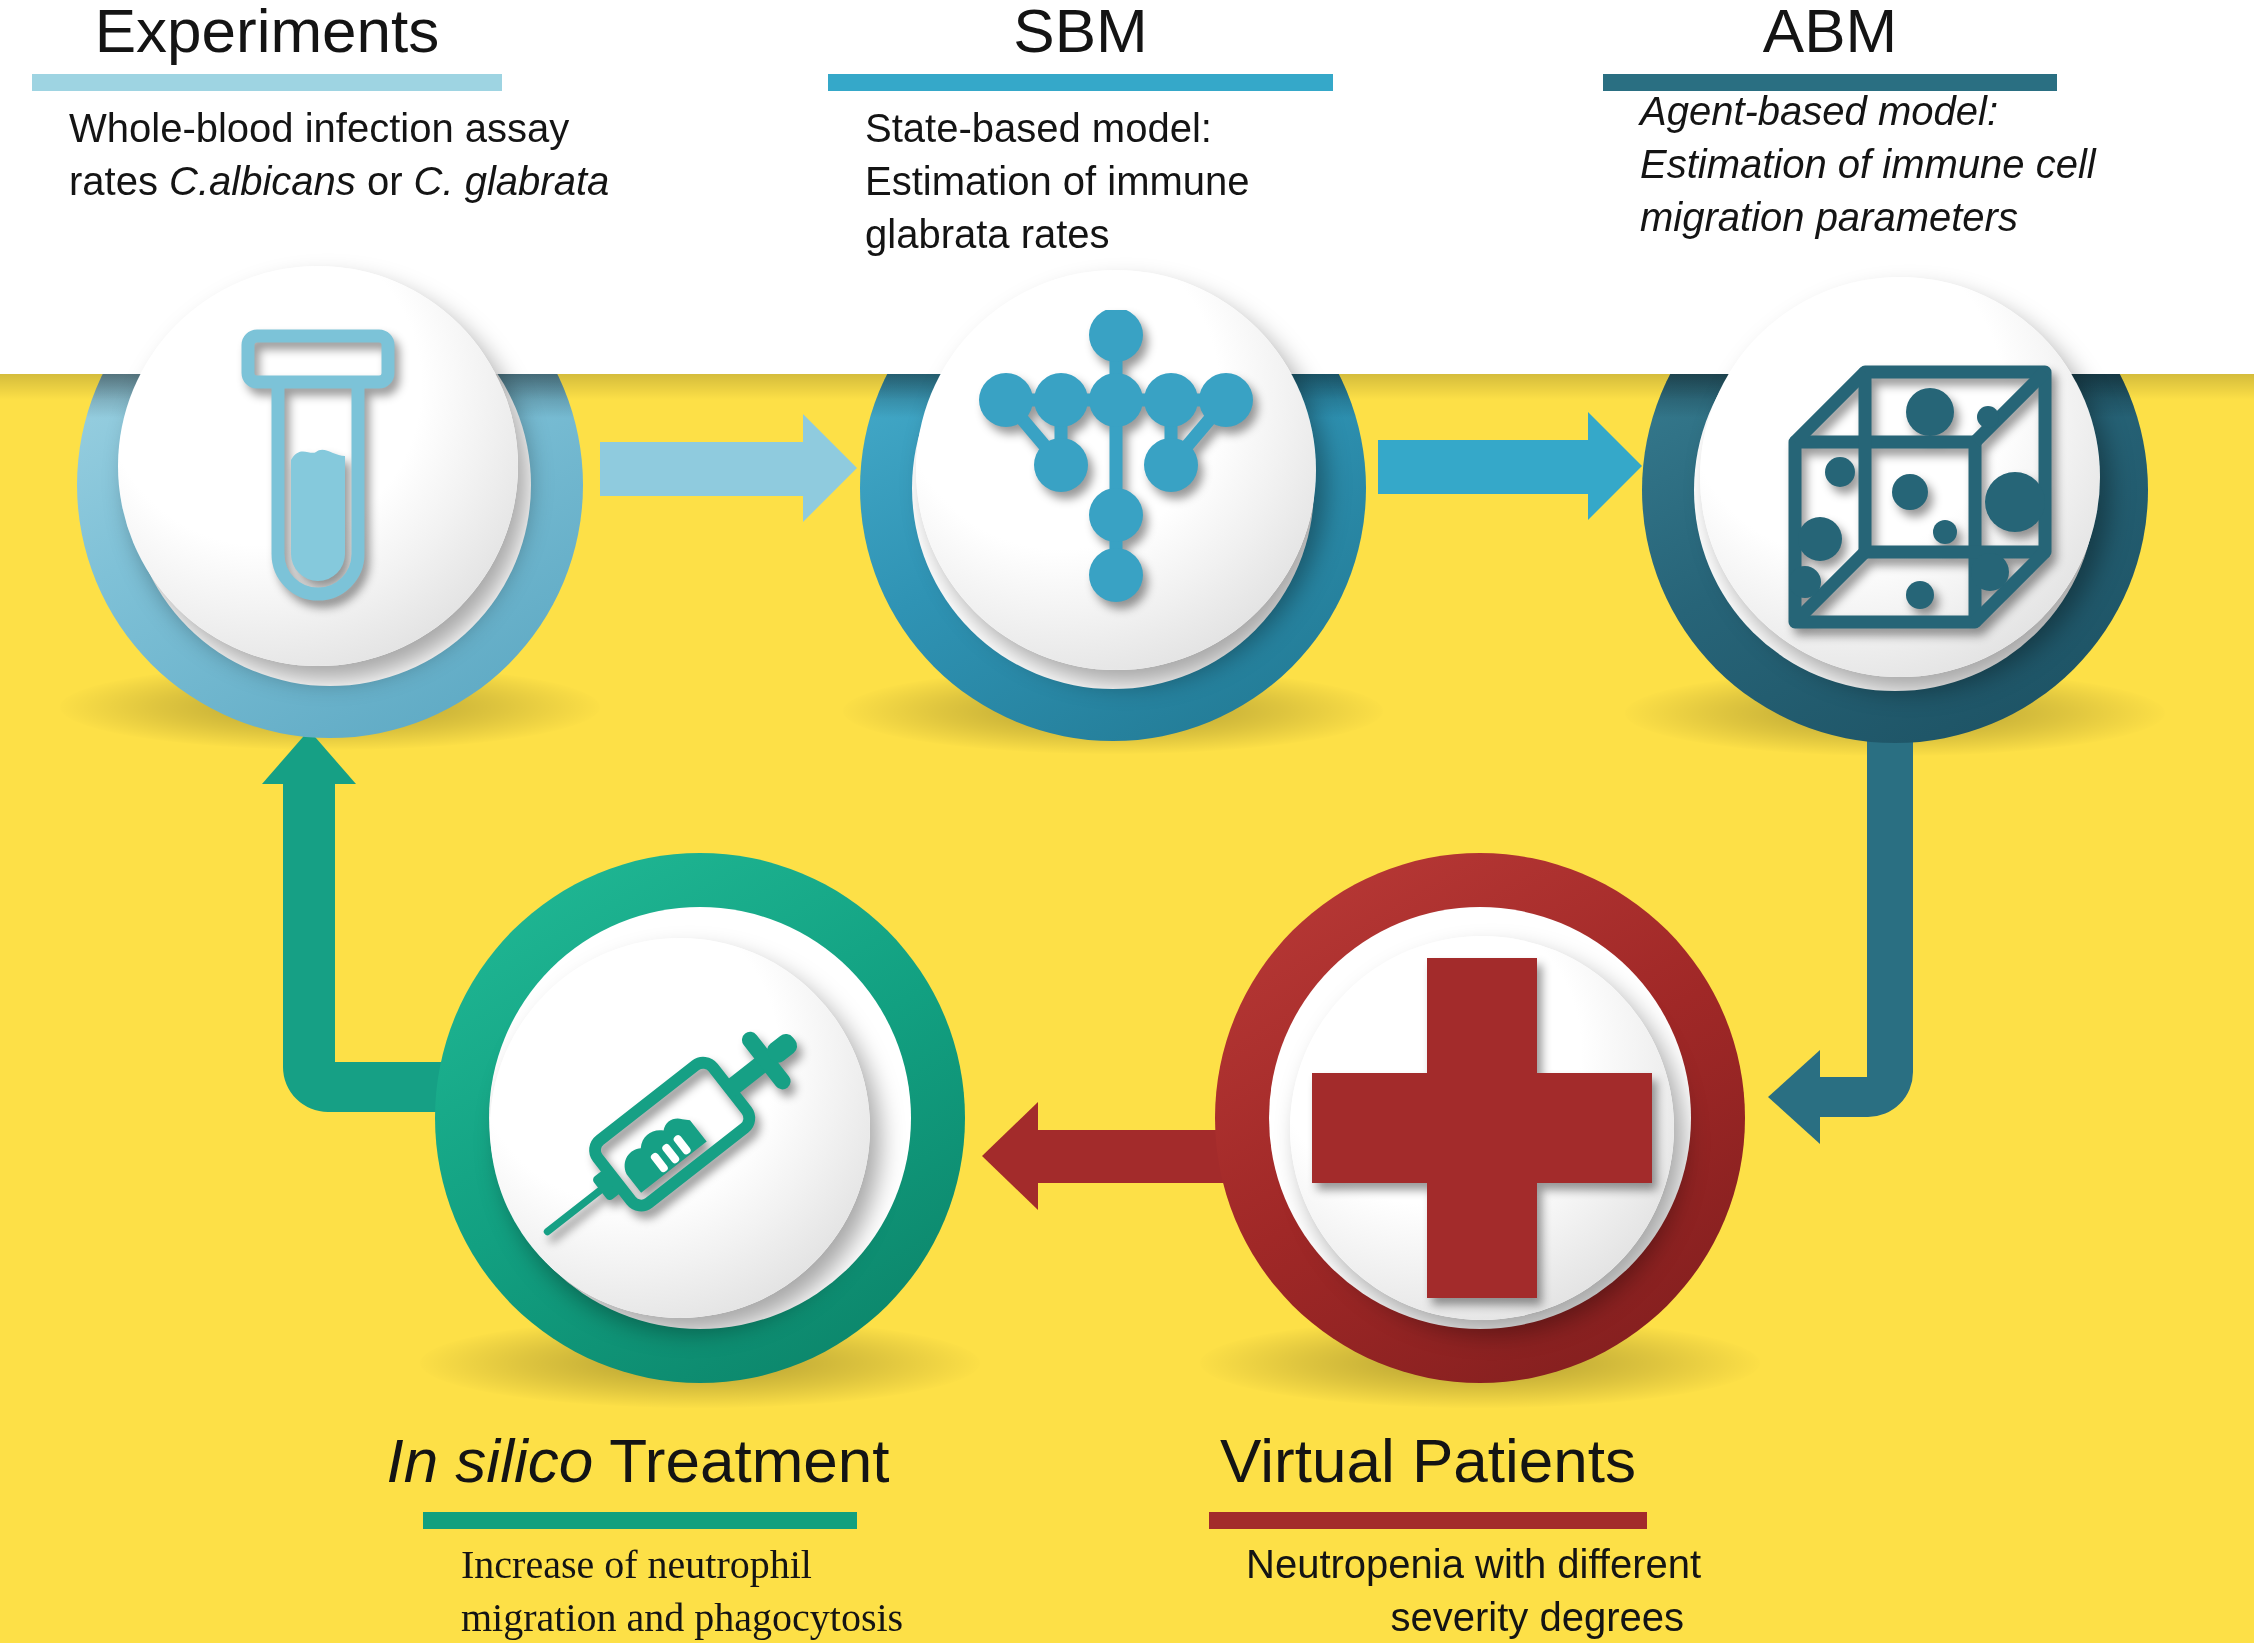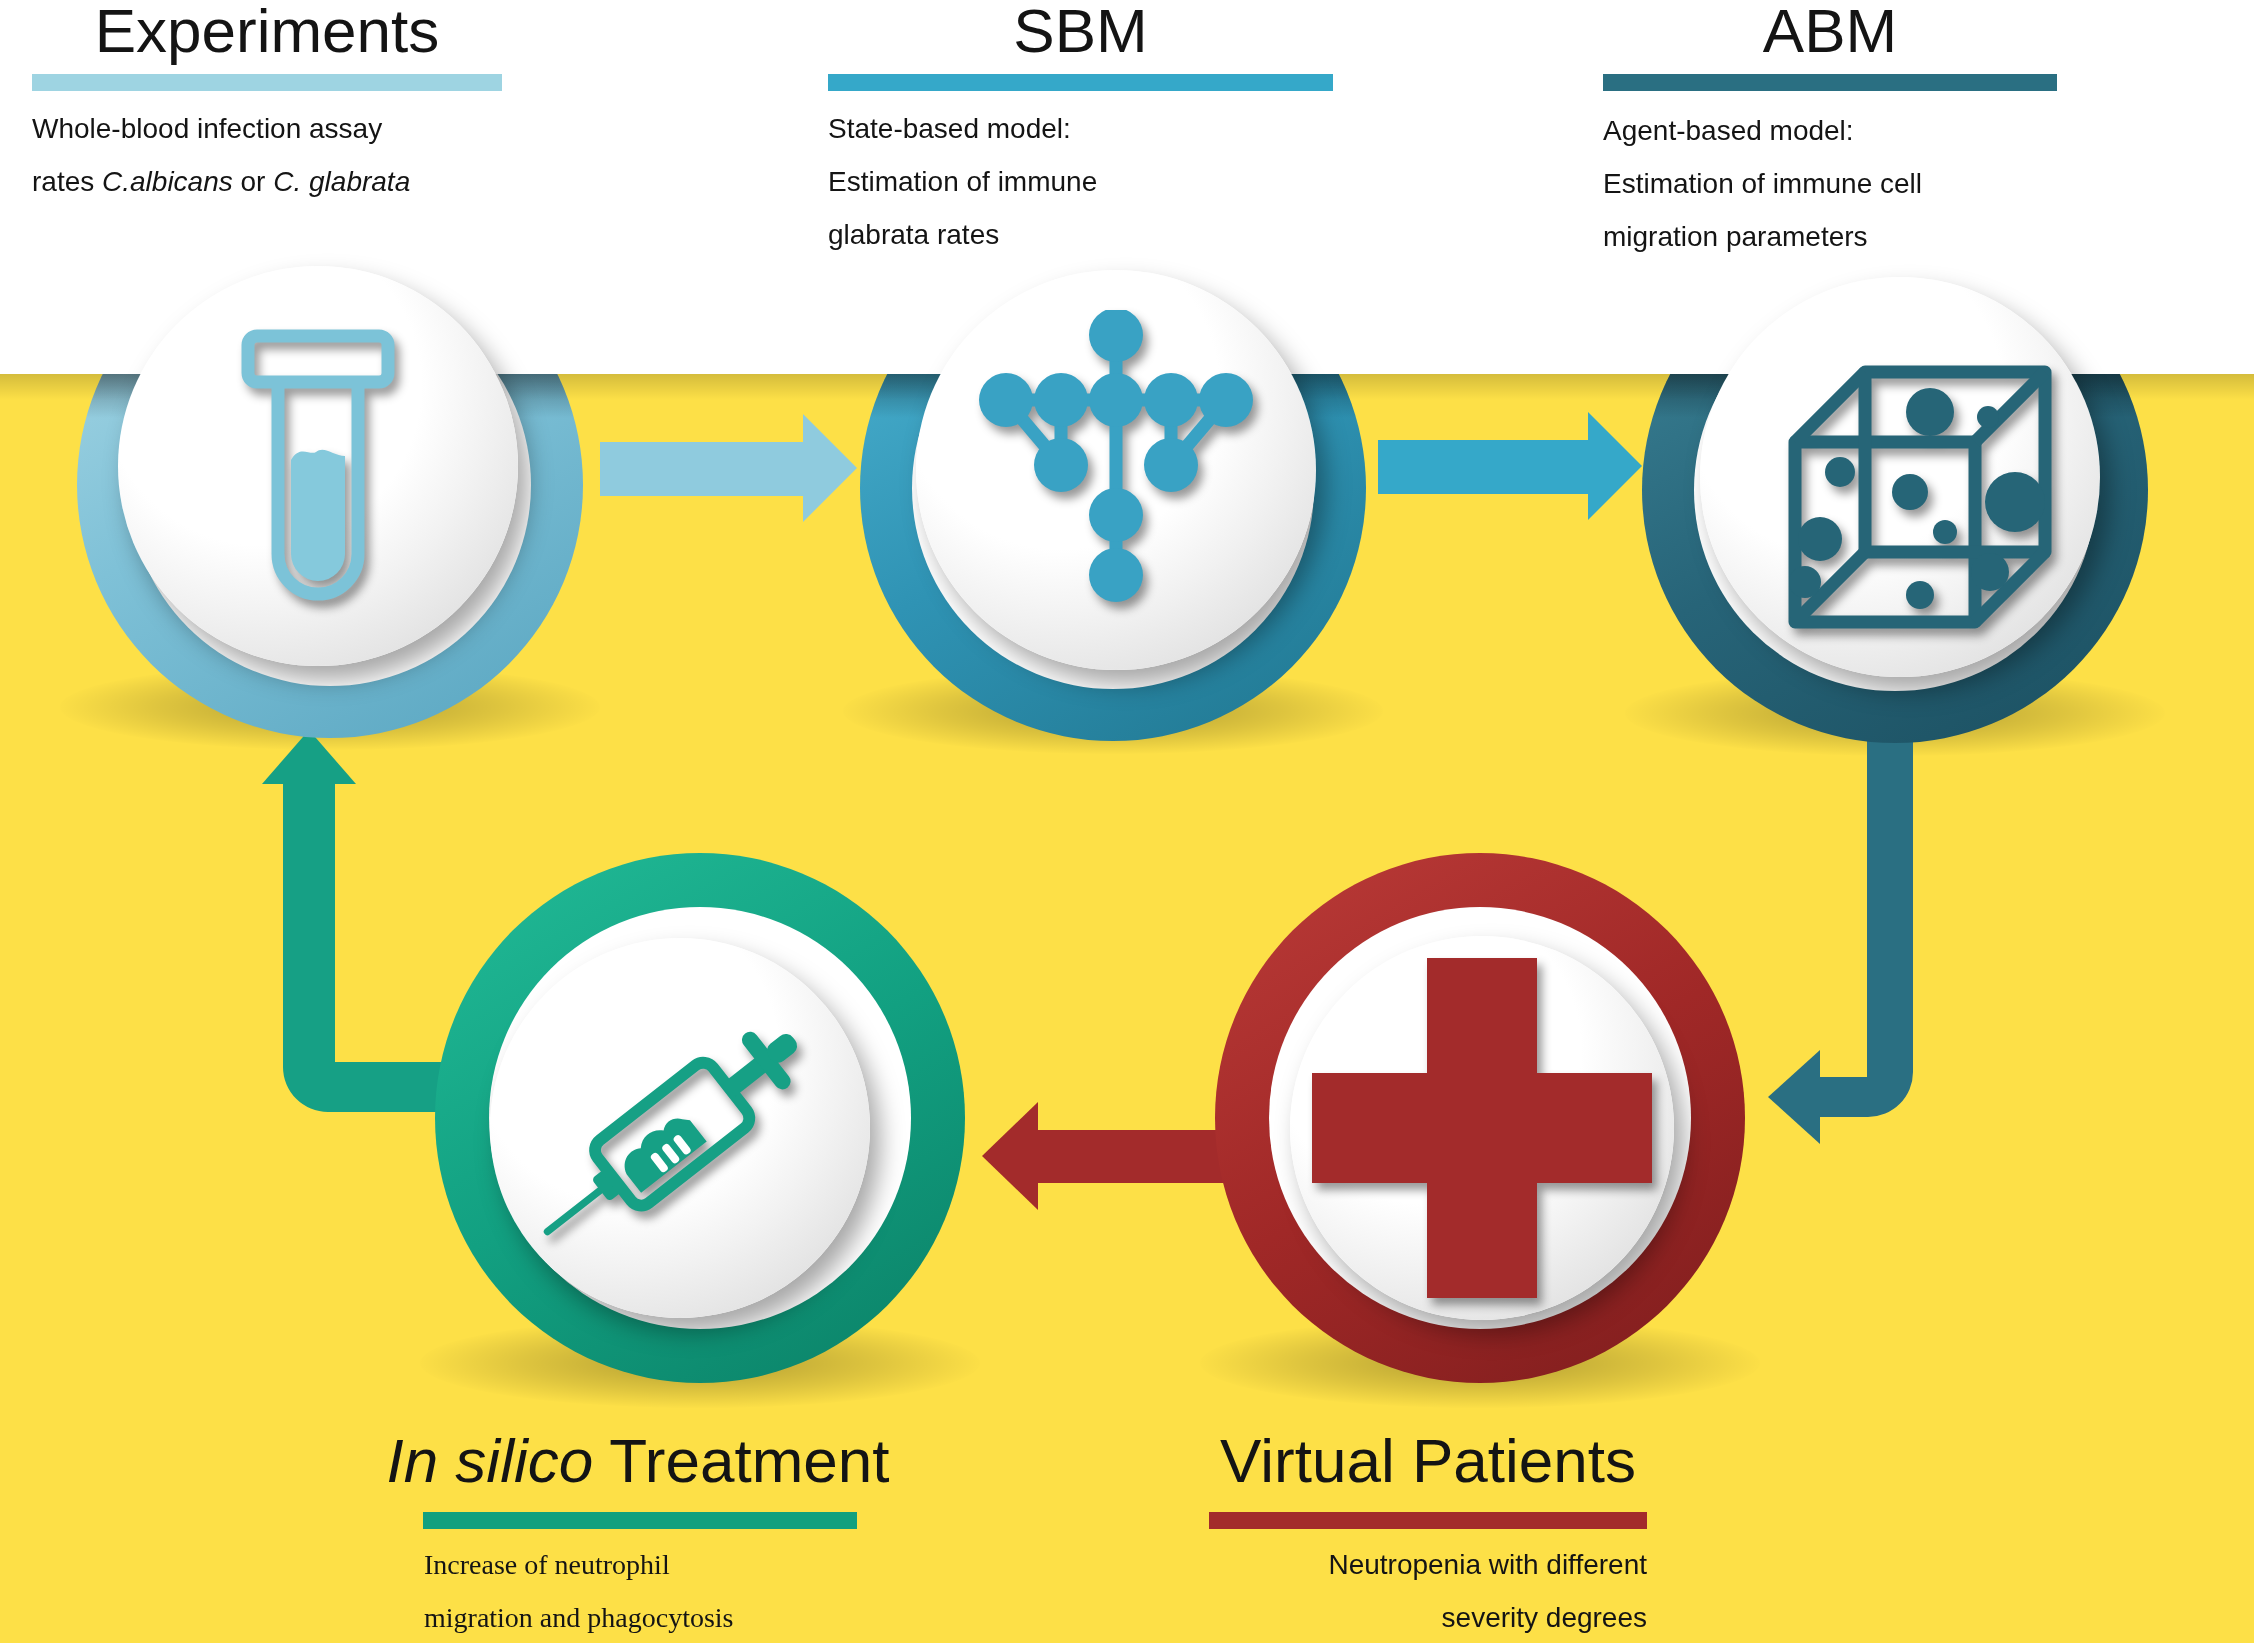--- a/index.html
+++ b/index.html
@@ -59,30 +59,30 @@
   .d-exp{left:118px;top:266px;width:400px;height:400px;}
   .d-sbm{left:916px;top:270px;width:400px;height:400px;}
   .d-abm{left:1700px;top:277px;width:400px;height:400px;}
   .d-grn{left:490px;top:938px;width:380px;height:380px;}
   .d-red{left:1290px;top:936px;width:384px;height:384px;}
   .disc svg{filter:drop-shadow(5px 7px 5px rgba(0,0,0,0.40));}
 
   
   .title{position:absolute;font-size:62px;line-height:66px;text-align:center;z-index:4;white-space:nowrap;}
   .bar{position:absolute;height:17px;z-index:4;}
-  .sub{position:absolute;font-size:28px;line-height:53px;z-index:4;white-space:nowrap;}
+  .sub{position:absolute;font-size:40px;line-height:53px;z-index:4;white-space:nowrap;margin-left:37px;}
   .t-exp{left:32px;top:-2px;width:470px;}
   .b-exp{left:32px;top:74px;width:470px;background:#9ed4e2;}
   .s-exp{left:32px;top:102px;}
   .t-sbm{left:828px;top:-2px;width:505px;}
   .b-sbm{left:828px;top:74px;width:505px;background:#35a8c9;}
   .s-sbm{left:828px;top:102px;}
   .t-abm{left:1603px;top:-2px;width:454px;}
   .b-abm{left:1603px;top:74px;width:454px;background:#2a6f82;}
-  .s-abm{left:1603px;top:104px;}
+  .s-abm{left:1603px;top:85px;font-style:italic;}
   .t-trt{left:378px;top:1428px;width:520px;}
   .b-trt{left:423px;top:1512px;width:434px;background:#12a07e;}
   .s-trt{left:424px;top:1538px;font-family:Liberation Serif, serif;}
   .t-vp{left:1168px;top:1428px;width:520px;}
   .b-vp{left:1209px;top:1512px;width:438px;background:#a32b2b;}
   .s-vp{left:1209px;top:1538px;width:438px;text-align:right;}
   .it{font-style:italic;text-align:right;}
 </style>
 </head>
 <body>

